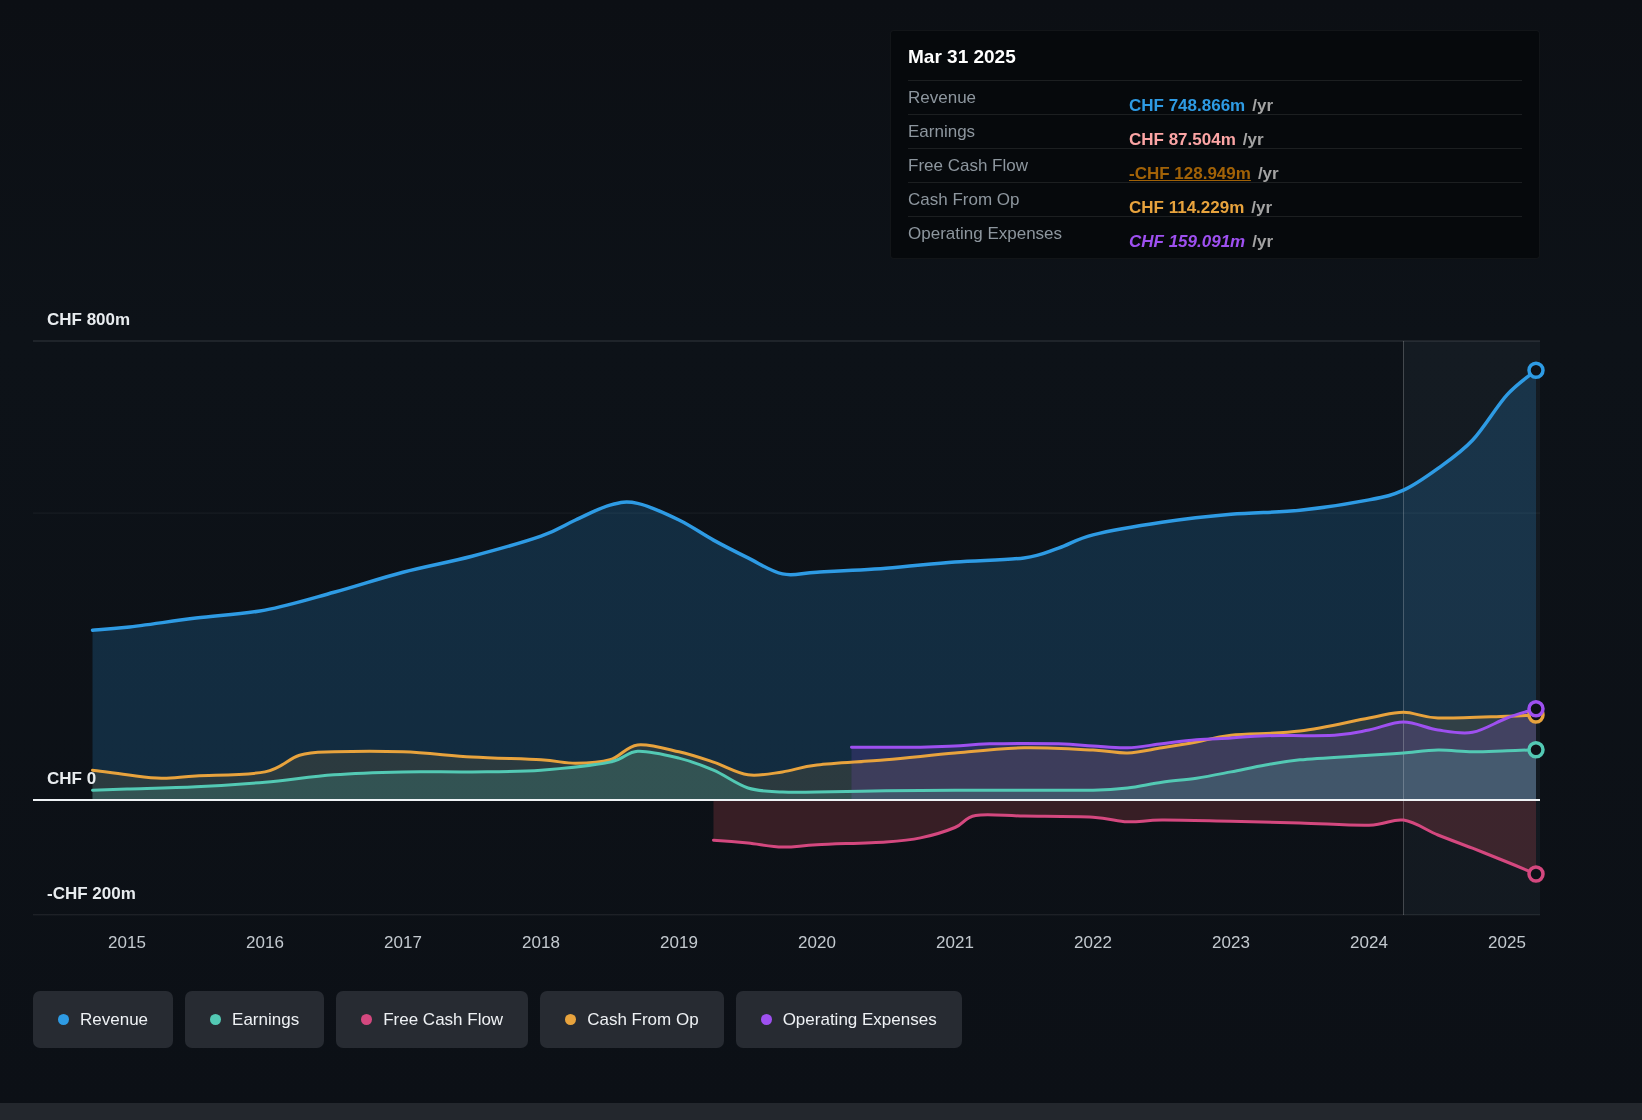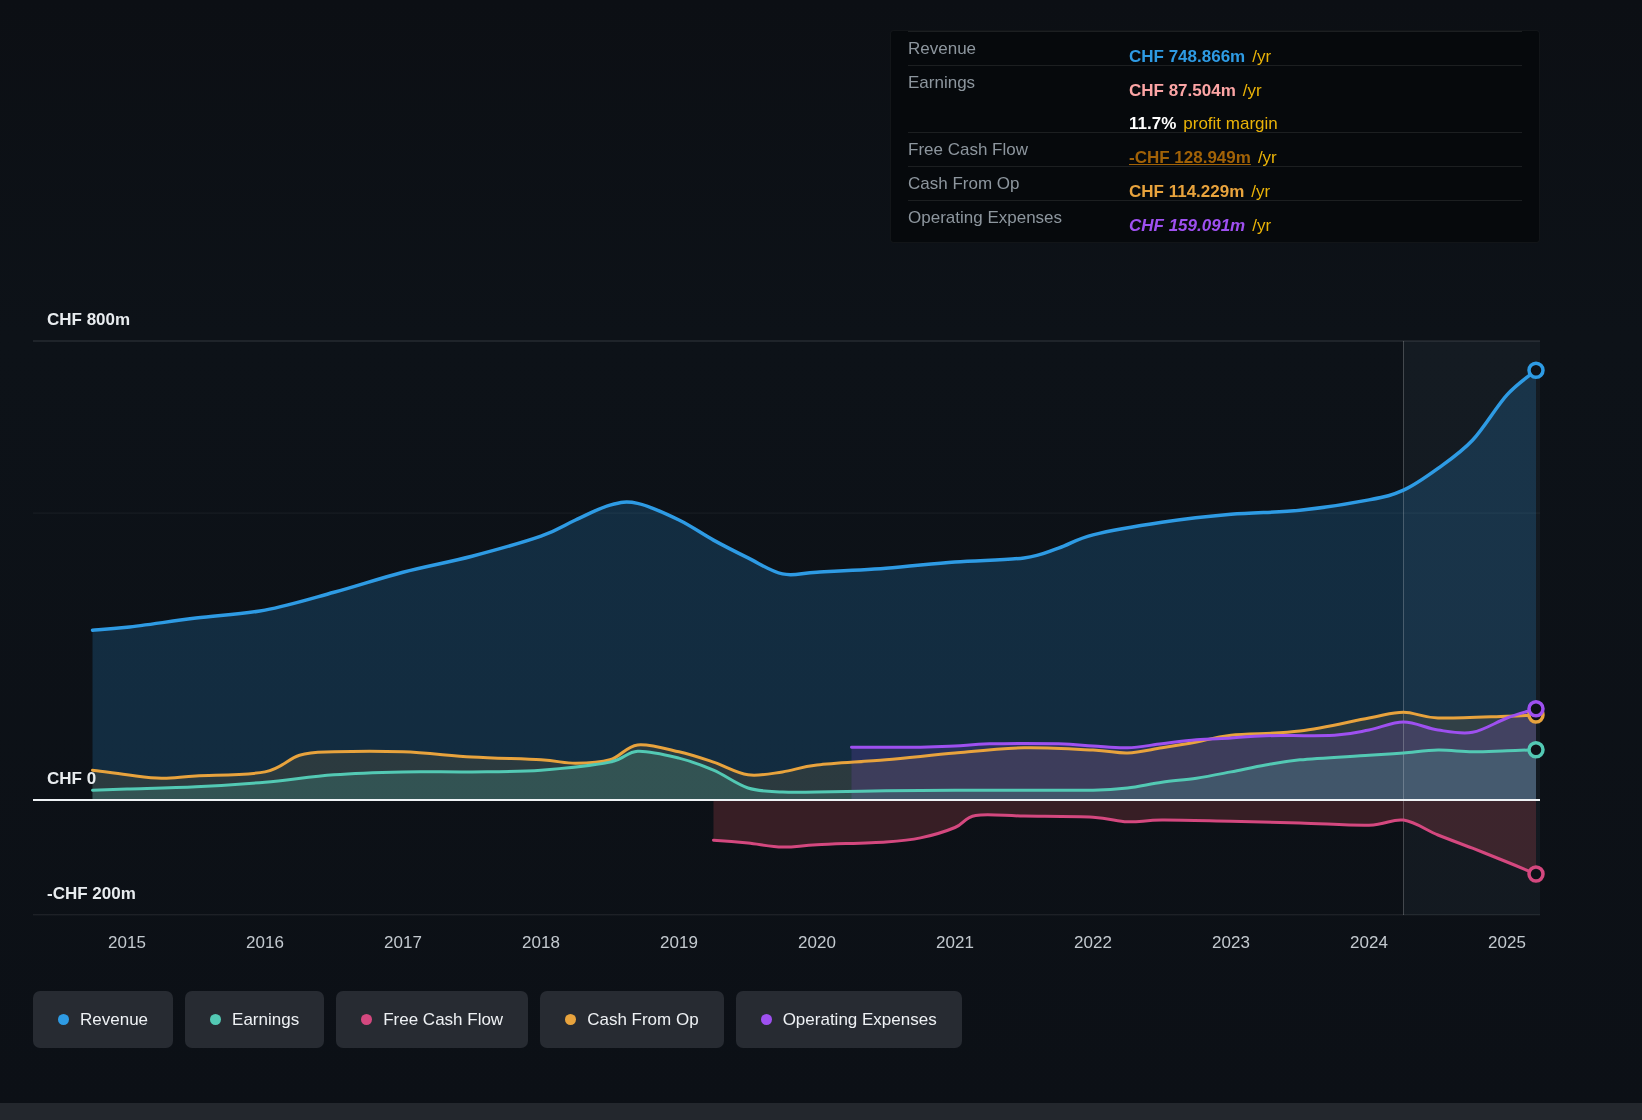--- a/index.html
+++ b/index.html
@@ -15,21 +15,21 @@
     position:absolute;left:890px;top:30px;width:650px;box-sizing:border-box;
     background:#06090c;border:1px solid rgba(255,255,255,0.05);border-radius:4px;
     padding:0 17px 8px 17px;z-index:5;
   }
   .tt-title{font-size:19px;font-weight:700;color:#ffffff;padding:15px 0 12px 0;}
   .tt-row{display:flex;align-items:center;height:33px;border-top:1px solid rgba(255,255,255,0.09);font-size:17px;}
   .tt-row.no-sep{border-top:none;}
   .tt-label{flex:0 0 221px;color:#8d969e;}
   .tt-value{display:flex;align-items:baseline;margin-top:17px;}
   .tt-num{font-weight:700;}
-  .tt-suffix{color:#eab308;margin-left:7px;font-weight:400;}
+  .tt-suffix{color:#a3a3a3;margin-left:7px;font-weight:700;}
 
   .legend{position:absolute;left:33px;top:991px;display:flex;gap:12px;z-index:5;}
   .legend-item{
     display:flex;align-items:center;gap:11px;background:#272b32;border-radius:7px;
     padding:0 25px;height:57px;font-size:17px;color:#eef1f4;cursor:pointer;white-space:nowrap;
   }
   .dot{width:11px;height:11px;border-radius:50%;flex:0 0 auto;}
 
   .bottom-strip{position:absolute;left:0;right:0;bottom:0;height:17px;background:#23272d;}
 </style>
@@ -68,40 +68,34 @@
     <text x="679.0" y="948" fill="#c3c9cf" font-size="17" text-anchor="middle">2019</text>
     <text x="817.0" y="948" fill="#c3c9cf" font-size="17" text-anchor="middle">2020</text>
     <text x="955.0" y="948" fill="#c3c9cf" font-size="17" text-anchor="middle">2021</text>
     <text x="1093.0" y="948" fill="#c3c9cf" font-size="17" text-anchor="middle">2022</text>
     <text x="1231.0" y="948" fill="#c3c9cf" font-size="17" text-anchor="middle">2023</text>
     <text x="1369.0" y="948" fill="#c3c9cf" font-size="17" text-anchor="middle">2024</text>
     <text x="1507.0" y="948" fill="#c3c9cf" font-size="17" text-anchor="middle">2025</text>
   </svg>
 
 <div class="tooltip">
+  <div class="tt-title">Mar 31 2025</div>
 
   <div class="tt-row">
     <span class="tt-label">Revenue</span>
     <span class="tt-value">
         <b class="tt-num" style="color: rgb(46, 155, 228);">CHF 748.866m</b>
         <span class="tt-suffix">/yr</span>
       </span>
   </div>
   <div class="tt-row">
     <span class="tt-label">Earnings</span>
     <span class="tt-value">
         <b class="tt-num" style="color: #fca5a5;">CHF 87.504m</b>
         <span class="tt-suffix">/yr</span>
-      </span>
-  </div>
-  <div class="tt-row no-sep">
-    <span class="tt-label"></span>
-    <span class="tt-value">
-        <b class="tt-num" style="color: rgb(255, 255, 255);">11.7%</b>
-        <span class="tt-suffix">profit margin</span>
       </span>
   </div>
   <div class="tt-row">
     <span class="tt-label">Free Cash Flow</span>
     <span class="tt-value">
         <b class="tt-num" style="color: #a16207; text-decoration: underline;">-CHF 128.949m</b>
         <span class="tt-suffix">/yr</span>
       </span>
   </div>
   <div class="tt-row">

